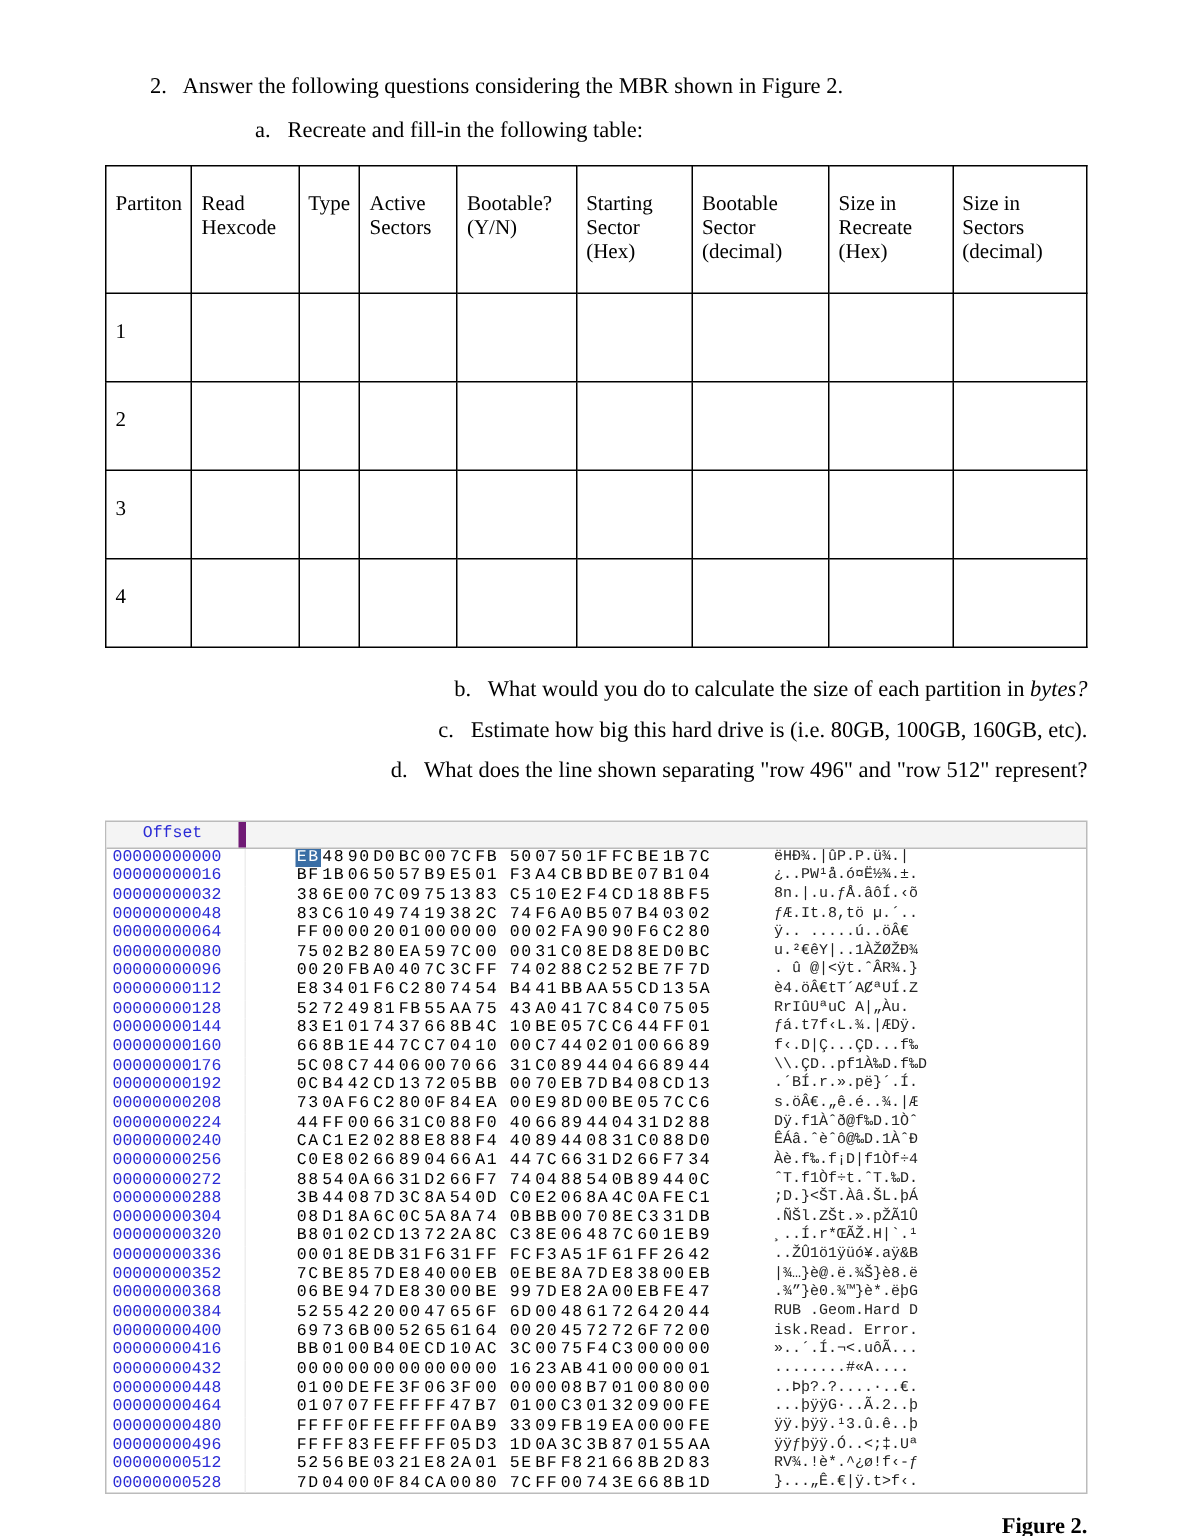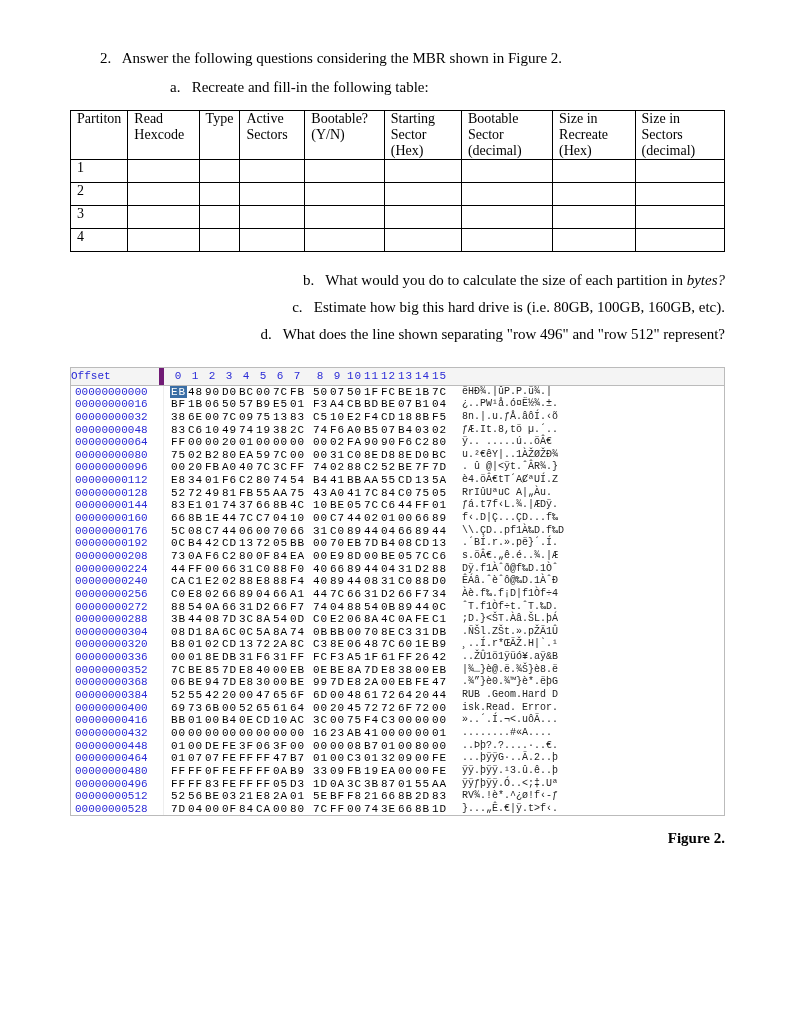--- a/index.html
+++ b/index.html
@@ -20,21 +20,21 @@
     margin: 0 0 14px 100px;
   }
   table.partition {
     border-collapse: collapse;
     width: 100%;
     margin-bottom: 20px;
     font-size: 14px;
   }
   table.partition th, table.partition td {
     border: 1px solid #000;
-    padding: 0 6px;
+    padding: 18px 6px;
     text-align: left;
     vertical-align: top;
     font-weight: normal;
   }
   table.partition td.rowcell { height: 22px; }
   .sub-b, .sub-c, .sub-d {
     margin: 0 0 10px 100px;
     text-align: right;
   }
   .em { font-style: italic; }
@@ -47,33 +47,34 @@
     background: #fff;
   }
   .hex-header {
     display: flex;
     border-bottom: 1px solid #bbb;
     color: #2b2bd6;
     background: #f4f4f4;
   }
   .hex-header .col-off {
     width: 88px;
-    text-align: left;
+    text-align: center;
     padding: 2px 0;
     border-right: 5px solid #701a75;
   }
   .hex-header .col-bytes {
     padding: 2px 0 2px 6px;
     flex: 0 0 auto;
     letter-spacing: 1px;
   }
   .hex-header .col-bytes span { display:inline-block; width:17px; text-align:center; }
   .hex-body { white-space: pre; }
   .hex-row {
     display: flex;
+    gap: 27px;
   }
   .hex-row .off {
     width: 88px;
     color: #2b2bd6;
     text-align: left;
     padding-left: 4px;
     border-right: 1px solid #eee;
   }
   .hex-row .bytes {
     color: #000;
@@ -181,18 +182,17 @@
   <span>Estimate how big this hard drive is (i.e. 80GB, 100GB, 160GB, etc).</span>
 </div>
 <div class="sub-d">
   <span>d.</span>&nbsp;&nbsp;
   <span>What does the line shown separating "row 496" and "row 512" represent?</span>
 </div>
 
 <div class="hex-wrap">
   <div class="hex-header">
     <div class="col-off">Offset</div>
-    <div class="col-bytes" id="hex-col-nums"><span>0</span><span>1</span><span>2</span><span>3</span><span>4</span><span>5</span><span>6</span><span>7</span><span style="width: 6px;"></span><span>8</span><span>9</span><span>10</span><span>11</span><span>12</span><span>13</span><span>14</span><span>15</span></div>
   </div>
   <div class="hex-body" id="hex-body"><div class="hex-row"><div class="off">00000000000</div><div class="bytes"><span class="hl">EB</span><span>48</span><span>90</span><span>D0</span><span>BC</span><span>00</span><span>7C</span><span>FB</span><span style="width: 6px;"></span><span>50</span><span>07</span><span>50</span><span>1F</span><span>FC</span><span>BE</span><span>1B</span><span>7C</span></div><div class="ascii">ëHĐ¾.|ûP.P.ü¾.|</div></div><div class="hex-row"><div class="off">00000000016</div><div class="bytes"><span>BF</span><span>1B</span><span>06</span><span>50</span><span>57</span><span>B9</span><span>E5</span><span>01</span><span style="width: 6px;"></span><span>F3</span><span>A4</span><span>CB</span><span>BD</span><span>BE</span><span>07</span><span>B1</span><span>04</span></div><div class="ascii">¿..PW¹å.ó¤Ë½¾.±.</div></div><div class="hex-row"><div class="off">00000000032</div><div class="bytes"><span>38</span><span>6E</span><span>00</span><span>7C</span><span>09</span><span>75</span><span>13</span><span>83</span><span style="width: 6px;"></span><span>C5</span><span>10</span><span>E2</span><span>F4</span><span>CD</span><span>18</span><span>8B</span><span>F5</span></div><div class="ascii">8n.|.u.ƒÅ.âôÍ.‹õ</div></div><div class="hex-row"><div class="off">00000000048</div><div class="bytes"><span>83</span><span>C6</span><span>10</span><span>49</span><span>74</span><span>19</span><span>38</span><span>2C</span><span style="width: 6px;"></span><span>74</span><span>F6</span><span>A0</span><span>B5</span><span>07</span><span>B4</span><span>03</span><span>02</span></div><div class="ascii">ƒÆ.It.8,tö µ.´..</div></div><div class="hex-row"><div class="off">00000000064</div><div class="bytes"><span>FF</span><span>00</span><span>00</span><span>20</span><span>01</span><span>00</span><span>00</span><span>00</span><span style="width: 6px;"></span><span>00</span><span>02</span><span>FA</span><span>90</span><span>90</span><span>F6</span><span>C2</span><span>80</span></div><div class="ascii">ÿ.. .....ú..öÂ€</div></div><div class="hex-row"><div class="off">00000000080</div><div class="bytes"><span>75</span><span>02</span><span>B2</span><span>80</span><span>EA</span><span>59</span><span>7C</span><span>00</span><span style="width: 6px;"></span><span>00</span><span>31</span><span>C0</span><span>8E</span><span>D8</span><span>8E</span><span>D0</span><span>BC</span></div><div class="ascii">u.²€êY|..1ÀŽØŽÐ¾</div></div><div class="hex-row"><div class="off">00000000096</div><div class="bytes"><span>00</span><span>20</span><span>FB</span><span>A0</span><span>40</span><span>7C</span><span>3C</span><span>FF</span><span style="width: 6px;"></span><span>74</span><span>02</span><span>88</span><span>C2</span><span>52</span><span>BE</span><span>7F</span><span>7D</span></div><div class="ascii">. û @|&lt;ÿt.ˆÂR¾.}</div></div><div class="hex-row"><div class="off">00000000112</div><div class="bytes"><span>E8</span><span>34</span><span>01</span><span>F6</span><span>C2</span><span>80</span><span>74</span><span>54</span><span style="width: 6px;"></span><span>B4</span><span>41</span><span>BB</span><span>AA</span><span>55</span><span>CD</span><span>13</span><span>5A</span></div><div class="ascii">è4.öÂ€tT´AȻªUÍ.Z</div></div><div class="hex-row"><div class="off">00000000128</div><div class="bytes"><span>52</span><span>72</span><span>49</span><span>81</span><span>FB</span><span>55</span><span>AA</span><span>75</span><span style="width: 6px;"></span><span>43</span><span>A0</span><span>41</span><span>7C</span><span>84</span><span>C0</span><span>75</span><span>05</span></div><div class="ascii">RrIûUªuC A|„Àu.</div></div><div class="hex-row"><div class="off">00000000144</div><div class="bytes"><span>83</span><span>E1</span><span>01</span><span>74</span><span>37</span><span>66</span><span>8B</span><span>4C</span><span style="width: 6px;"></span><span>10</span><span>BE</span><span>05</span><span>7C</span><span>C6</span><span>44</span><span>FF</span><span>01</span></div><div class="ascii">ƒá.t7f‹L.¾.|ÆDÿ.</div></div><div class="hex-row"><div class="off">00000000160</div><div class="bytes"><span>66</span><span>8B</span><span>1E</span><span>44</span><span>7C</span><span>C7</span><span>04</span><span>10</span><span style="width: 6px;"></span><span>00</span><span>C7</span><span>44</span><span>02</span><span>01</span><span>00</span><span>66</span><span>89</span></div><div class="ascii">f‹.D|Ç...ÇD...f‰</div></div><div class="hex-row"><div class="off">00000000176</div><div class="bytes"><span>5C</span><span>08</span><span>C7</span><span>44</span><span>06</span><span>00</span><span>70</span><span>66</span><span style="width: 6px;"></span><span>31</span><span>C0</span><span>89</span><span>44</span><span>04</span><span>66</span><span>89</span><span>44</span></div><div class="ascii">\\.ÇD..pf1À‰D.f‰D</div></div><div class="hex-row"><div class="off">00000000192</div><div class="bytes"><span>0C</span><span>B4</span><span>42</span><span>CD</span><span>13</span><span>72</span><span>05</span><span>BB</span><span style="width: 6px;"></span><span>00</span><span>70</span><span>EB</span><span>7D</span><span>B4</span><span>08</span><span>CD</span><span>13</span></div><div class="ascii">.´BÍ.r.».pë}´.Í.</div></div><div class="hex-row"><div class="off">00000000208</div><div class="bytes"><span>73</span><span>0A</span><span>F6</span><span>C2</span><span>80</span><span>0F</span><span>84</span><span>EA</span><span style="width: 6px;"></span><span>00</span><span>E9</span><span>8D</span><span>00</span><span>BE</span><span>05</span><span>7C</span><span>C6</span></div><div class="ascii">s.öÂ€.„ê.é..¾.|Æ</div></div><div class="hex-row"><div class="off">00000000224</div><div class="bytes"><span>44</span><span>FF</span><span>00</span><span>66</span><span>31</span><span>C0</span><span>88</span><span>F0</span><span style="width: 6px;"></span><span>40</span><span>66</span><span>89</span><span>44</span><span>04</span><span>31</span><span>D2</span><span>88</span></div><div class="ascii">Dÿ.f1Àˆð@f‰D.1Òˆ</div></div><div class="hex-row"><div class="off">00000000240</div><div class="bytes"><span>CA</span><span>C1</span><span>E2</span><span>02</span><span>88</span><span>E8</span><span>88</span><span>F4</span><span style="width: 6px;"></span><span>40</span><span>89</span><span>44</span><span>08</span><span>31</span><span>C0</span><span>88</span><span>D0</span></div><div class="ascii">ÊÁâ.ˆèˆô@‰D.1ÀˆÐ</div></div><div class="hex-row"><div class="off">00000000256</div><div class="bytes"><span>C0</span><span>E8</span><span>02</span><span>66</span><span>89</span><span>04</span><span>66</span><span>A1</span><span style="width: 6px;"></span><span>44</span><span>7C</span><span>66</span><span>31</span><span>D2</span><span>66</span><span>F7</span><span>34</span></div><div class="ascii">Àè.f‰.f¡D|f1Òf÷4</div></div><div class="hex-row"><div class="off">00000000272</div><div class="bytes"><span>88</span><span>54</span><span>0A</span><span>66</span><span>31</span><span>D2</span><span>66</span><span>F7</span><span style="width: 6px;"></span><span>74</span><span>04</span><span>88</span><span>54</span><span>0B</span><span>89</span><span>44</span><span>0C</span></div><div class="ascii">ˆT.f1Òf÷t.ˆT.‰D.</div></div><div class="hex-row"><div class="off">00000000288</div><div class="bytes"><span>3B</span><span>44</span><span>08</span><span>7D</span><span>3C</span><span>8A</span><span>54</span><span>0D</span><span style="width: 6px;"></span><span>C0</span><span>E2</span><span>06</span><span>8A</span><span>4C</span><span>0A</span><span>FE</span><span>C1</span></div><div class="ascii">;D.}&lt;ŠT.Àâ.ŠL.þÁ</div></div><div class="hex-row"><div class="off">00000000304</div><div class="bytes"><span>08</span><span>D1</span><span>8A</span><span>6C</span><span>0C</span><span>5A</span><span>8A</span><span>74</span><span style="width: 6px;"></span><span>0B</span><span>BB</span><span>00</span><span>70</span><span>8E</span><span>C3</span><span>31</span><span>DB</span></div><div class="ascii">.ÑŠl.ZŠt.».pŽÃ1Û</div></div><div class="hex-row"><div class="off">00000000320</div><div class="bytes"><span>B8</span><span>01</span><span>02</span><span>CD</span><span>13</span><span>72</span><span>2A</span><span>8C</span><span style="width: 6px;"></span><span>C3</span><span>8E</span><span>06</span><span>48</span><span>7C</span><span>60</span><span>1E</span><span>B9</span></div><div class="ascii">¸..Í.r*ŒÃŽ.H|`.¹</div></div><div class="hex-row"><div class="off">00000000336</div><div class="bytes"><span>00</span><span>01</span><span>8E</span><span>DB</span><span>31</span><span>F6</span><span>31</span><span>FF</span><span style="width: 6px;"></span><span>FC</span><span>F3</span><span>A5</span><span>1F</span><span>61</span><span>FF</span><span>26</span><span>42</span></div><div class="ascii">..ŽÛ1ö1ÿüó¥.aÿ&amp;B</div></div><div class="hex-row"><div class="off">00000000352</div><div class="bytes"><span>7C</span><span>BE</span><span>85</span><span>7D</span><span>E8</span><span>40</span><span>00</span><span>EB</span><span style="width: 6px;"></span><span>0E</span><span>BE</span><span>8A</span><span>7D</span><span>E8</span><span>38</span><span>00</span><span>EB</span></div><div class="ascii">|¾…}è@.ë.¾Š}è8.ë</div></div><div class="hex-row"><div class="off">00000000368</div><div class="bytes"><span>06</span><span>BE</span><span>94</span><span>7D</span><span>E8</span><span>30</span><span>00</span><span>BE</span><span style="width: 6px;"></span><span>99</span><span>7D</span><span>E8</span><span>2A</span><span>00</span><span>EB</span><span>FE</span><span>47</span></div><div class="ascii">.¾”}è0.¾™}è*.ëþG</div></div><div class="hex-row"><div class="off">00000000384</div><div class="bytes"><span>52</span><span>55</span><span>42</span><span>20</span><span>00</span><span>47</span><span>65</span><span>6F</span><span style="width: 6px;"></span><span>6D</span><span>00</span><span>48</span><span>61</span><span>72</span><span>64</span><span>20</span><span>44</span></div><div class="ascii">RUB .Geom.Hard D</div></div><div class="hex-row"><div class="off">00000000400</div><div class="bytes"><span>69</span><span>73</span><span>6B</span><span>00</span><span>52</span><span>65</span><span>61</span><span>64</span><span style="width: 6px;"></span><span>00</span><span>20</span><span>45</span><span>72</span><span>72</span><span>6F</span><span>72</span><span>00</span></div><div class="ascii">isk.Read. Error.</div></div><div class="hex-row"><div class="off">00000000416</div><div class="bytes"><span>BB</span><span>01</span><span>00</span><span>B4</span><span>0E</span><span>CD</span><span>10</span><span>AC</span><span style="width: 6px;"></span><span>3C</span><span>00</span><span>75</span><span>F4</span><span>C3</span><span>00</span><span>00</span><span>00</span></div><div class="ascii">»..´.Í.¬&lt;.uôÃ...</div></div><div class="hex-row"><div class="off">00000000432</div><div class="bytes"><span>00</span><span>00</span><span>00</span><span>00</span><span>00</span><span>00</span><span>00</span><span>00</span><span style="width: 6px;"></span><span>16</span><span>23</span><span>AB</span><span>41</span><span>00</span><span>00</span><span>00</span><span>01</span></div><div class="ascii">........#«A....</div></div><div class="hex-row"><div class="off">00000000448</div><div class="bytes"><span>01</span><span>00</span><span>DE</span><span>FE</span><span>3F</span><span>06</span><span>3F</span><span>00</span><span style="width: 6px;"></span><span>00</span><span>00</span><span>08</span><span>B7</span><span>01</span><span>00</span><span>80</span><span>00</span></div><div class="ascii">..Þþ?.?....·..€.</div></div><div class="hex-row"><div class="off">00000000464</div><div class="bytes"><span>01</span><span>07</span><span>07</span><span>FE</span><span>FF</span><span>FF</span><span>47</span><span>B7</span><span style="width: 6px;"></span><span>01</span><span>00</span><span>C3</span><span>01</span><span>32</span><span>09</span><span>00</span><span>FE</span></div><div class="ascii">...þÿÿG·..Ã.2..þ</div></div><div class="hex-row"><div class="off">00000000480</div><div class="bytes"><span>FF</span><span>FF</span><span>0F</span><span>FE</span><span>FF</span><span>FF</span><span>0A</span><span>B9</span><span style="width: 6px;"></span><span>33</span><span>09</span><span>FB</span><span>19</span><span>EA</span><span>00</span><span>00</span><span>FE</span></div><div class="ascii">ÿÿ.þÿÿ.¹3.û.ê..þ</div></div><div class="hex-row"><div class="off">00000000496</div><div class="bytes"><span>FF</span><span>FF</span><span>83</span><span>FE</span><span>FF</span><span>FF</span><span>05</span><span>D3</span><span style="width: 6px;"></span><span>1D</span><span>0A</span><span>3C</span><span>3B</span><span>87</span><span>01</span><span>55</span><span>AA</span></div><div class="ascii">ÿÿƒþÿÿ.Ó..&lt;;‡.Uª</div></div><div class="hex-row"><div class="off">00000000512</div><div class="bytes"><span>52</span><span>56</span><span>BE</span><span>03</span><span>21</span><span>E8</span><span>2A</span><span>01</span><span style="width: 6px;"></span><span>5E</span><span>BF</span><span>F8</span><span>21</span><span>66</span><span>8B</span><span>2D</span><span>83</span></div><div class="ascii">RV¾.!è*.^¿ø!f‹-ƒ</div></div><div class="hex-row"><div class="off">00000000528</div><div class="bytes"><span>7D</span><span>04</span><span>00</span><span>0F</span><span>84</span><span>CA</span><span>00</span><span>80</span><span style="width: 6px;"></span><span>7C</span><span>FF</span><span>00</span><span>74</span><span>3E</span><span>66</span><span>8B</span><span>1D</span></div><div class="ascii">}...„Ê.€|ÿ.t&gt;f‹.</div></div></div>
 </div>
 
 <div class="figcap">Figure 2.</div>
 
 </body></html>

